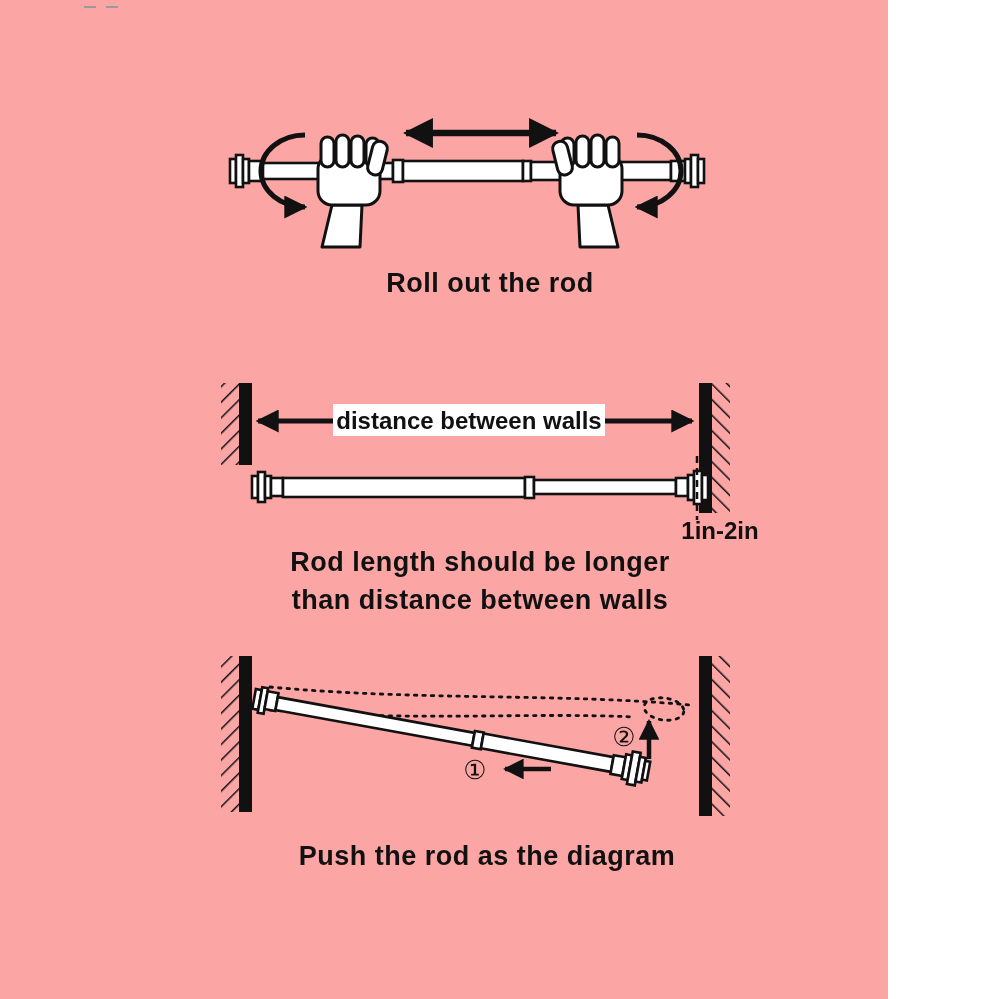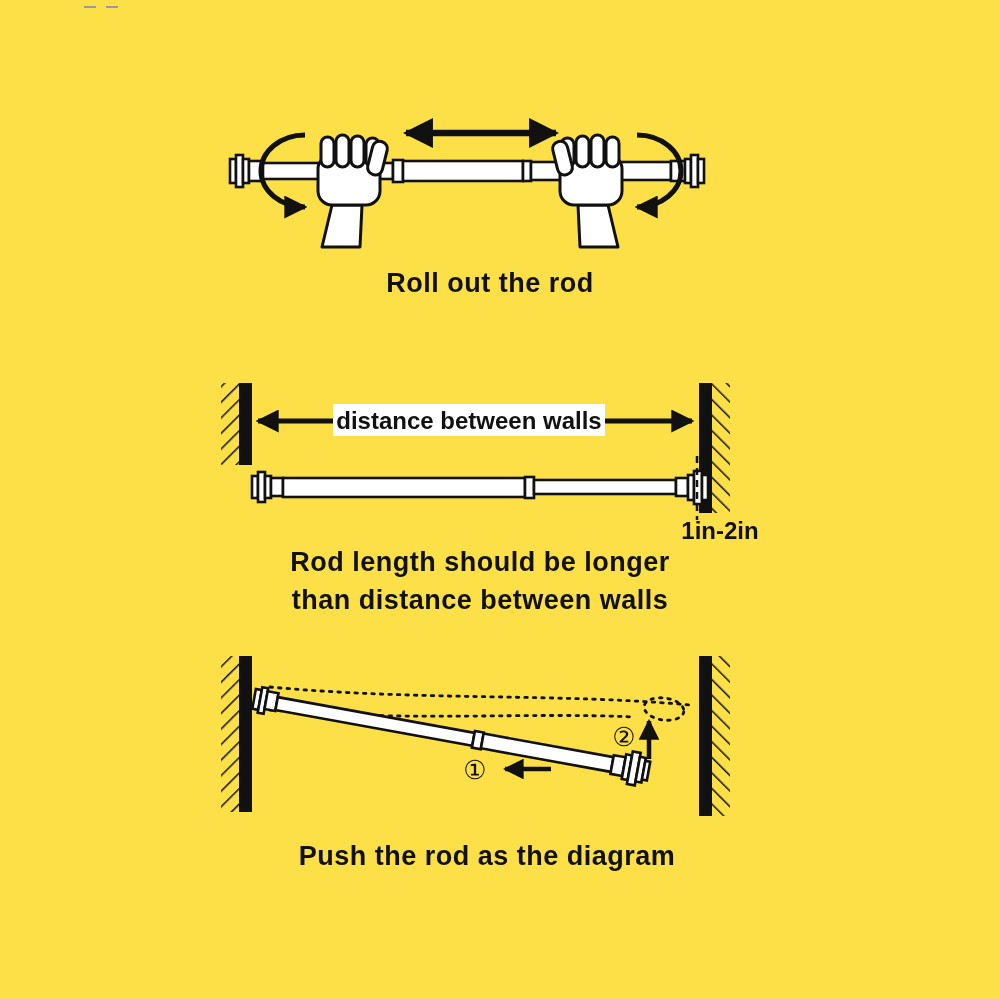--- a/index.html
+++ b/index.html
@@ -1,19 +1,19 @@
 <!DOCTYPE html>
 <html><head>
 <meta charset="utf-8">
 <style>
   html,body{margin:0;padding:0;background:#ffffff;}
   .canvas{
     position:relative;
-    width:1000px;height:999px;
-    background:#fde047;
+    width:888px;height:999px;
+    background:#fca5a5;
     overflow:hidden;
     font-family:"Liberation Sans",sans-serif;
   }
   svg{position:absolute;left:0;top:0;}
   text{
     font-family:"Liberation Sans",sans-serif;
     fill:#111111;
   }
   .caption{font-size:27px;font-weight:bold;letter-spacing:0.5px;}
   .label{font-size:24px;font-weight:bold;}

